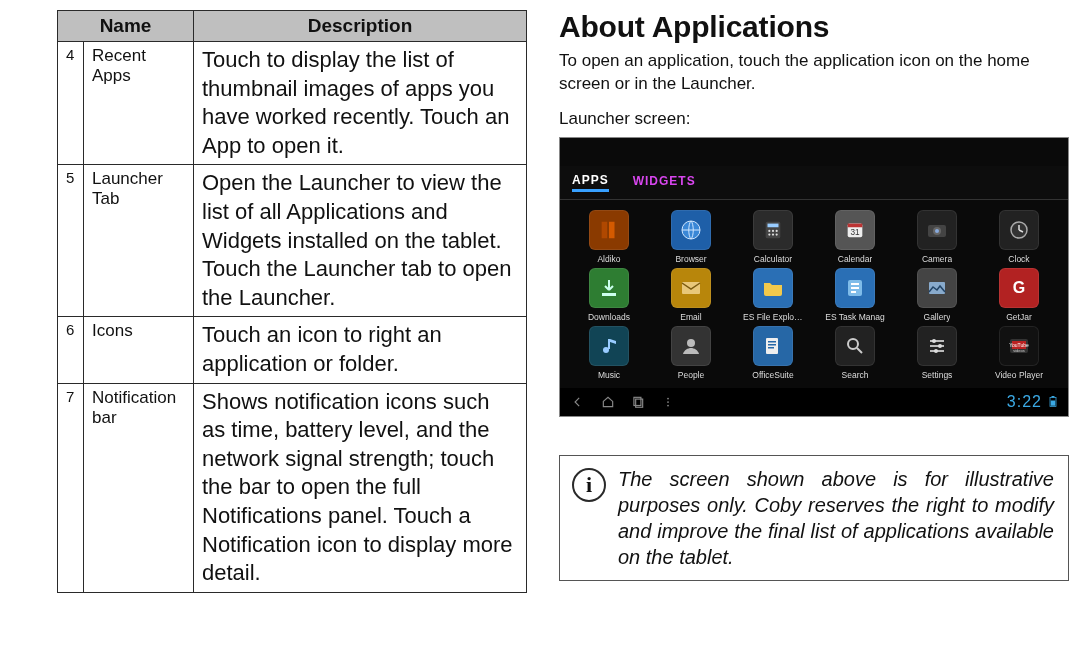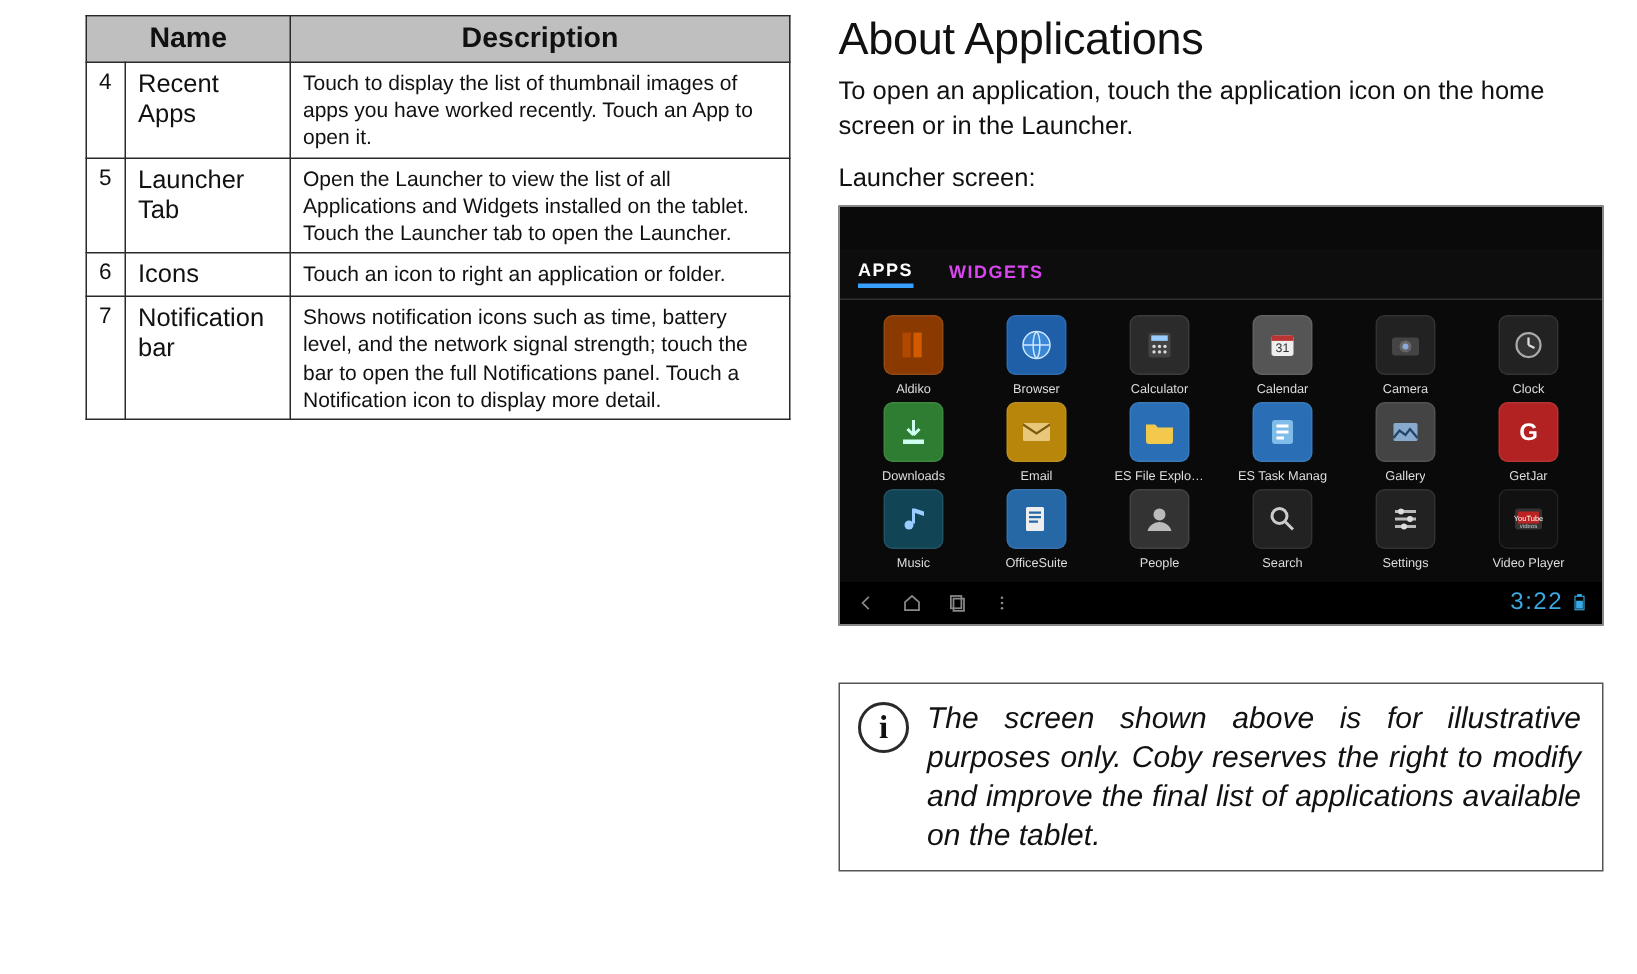--- a/index.html
+++ b/index.html
@@ -45,28 +45,28 @@
     background: var(--header-bg);
     font-family: "Segoe UI Semibold", "Franklin Gothic Medium", Arial, sans-serif;
     font-weight: 700;
     font-size: 19px;
     text-align: center;
     padding: 4px 6px;
     font-stretch: condensed;
   }
   table.spec td.num { width: 26px; }
   table.spec td.name { width: 110px; font-size: 17px; }
-  table.spec td.desc { font-size: 14px; line-height: 1.3; }
+  table.spec td.desc { font-size: 22px; line-height: 1.3; }
   .justify { text-align: justify; }
 
   
   h1 {
     margin: 0 0 6px 0;
     font-family: "Segoe UI", "Futura", "Avenir Next", Arial, sans-serif;
-    font-weight: 400;
+    font-weight: 700;
     font-size: 30px;
     letter-spacing: -0.2px;
   }
   .body-text { font-size: 17px; line-height: 1.35; margin: 0 0 12px 0; }
 
   
   .device {
     width: 510px;
     height: 280px;
     background: var(--device-bg);
@@ -353,38 +353,38 @@
           <div class="ic" style="background:#145">
             <svg width="24" height="24" viewBox="0 0 24 24">
                 <circle cx="9" cy="16" r="3" fill="#9cf"></circle>
                 <rect x="11" y="5" width="2" height="10" fill="#9cf"></rect>
                 <path d="M13 5l6 2v3l-6-2z" fill="#9cf"></path>
               </svg>
           </div>
           <span class="label">Music</span>
         </div>
         <div class="app">
+          <div class="ic" style="background:#333">
+            <svg width="24" height="24" viewBox="0 0 24 24">
+                <circle cx="12" cy="9" r="4" fill="#bbb"></circle>
+                <path d="M4 20c1-4 5-6 8-6s7 2 8 6" fill="#bbb"></path>
+              </svg>
+          </div>
+          <span class="label">People</span>
+        </div>
+        <div class="app">
           <div class="ic" style="background:#2667a6">
             <svg width="24" height="24" viewBox="0 0 24 24">
                 <rect x="5" y="4" width="12" height="16" rx="1" fill="#eee"></rect>
                 <rect x="7" y="7" width="8" height="1.5" fill="#2667a6"></rect>
                 <rect x="7" y="10" width="8" height="1.5" fill="#2667a6"></rect>
                 <rect x="7" y="13" width="6" height="1.5" fill="#2667a6"></rect>
               </svg>
           </div>
           <span class="label">OfficeSuite</span>
-        </div>
-        <div class="app">
-          <div class="ic" style="background:#333">
-            <svg width="24" height="24" viewBox="0 0 24 24">
-                <circle cx="12" cy="9" r="4" fill="#bbb"></circle>
-                <path d="M4 20c1-4 5-6 8-6s7 2 8 6" fill="#bbb"></path>
-              </svg>
-          </div>
-          <span class="label">People</span>
         </div>
         <div class="app">
           <div class="ic" style="background:#222">
             <svg width="24" height="24" viewBox="0 0 24 24">
                 <circle cx="10" cy="10" r="5" fill="none" stroke="#ccc" stroke-width="2"></circle>
                 <path d="M14 14l5 5" stroke="#ccc" stroke-width="2"></path>
               </svg>
           </div>
           <span class="label">Search</span>
         </div>

